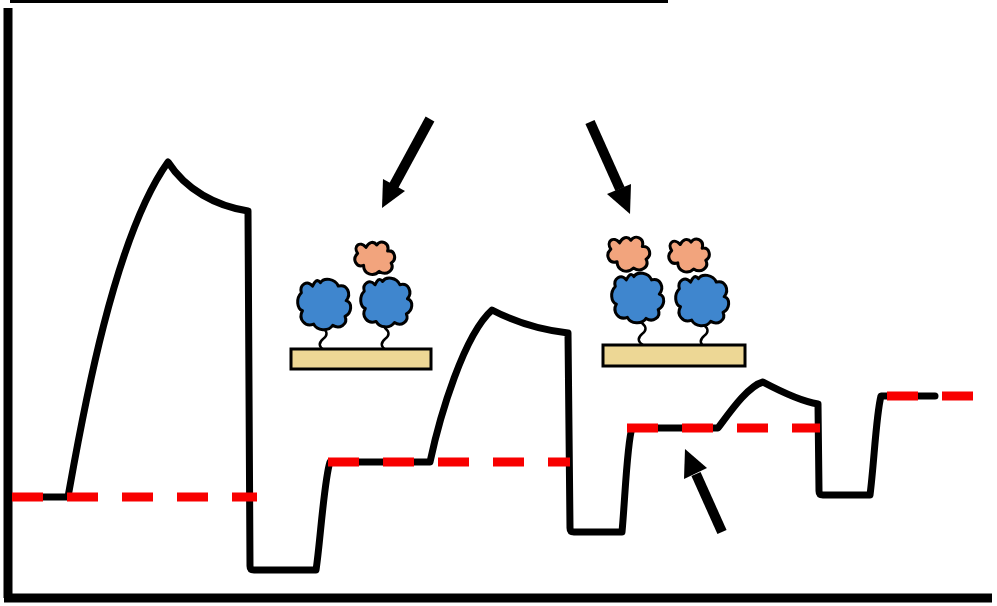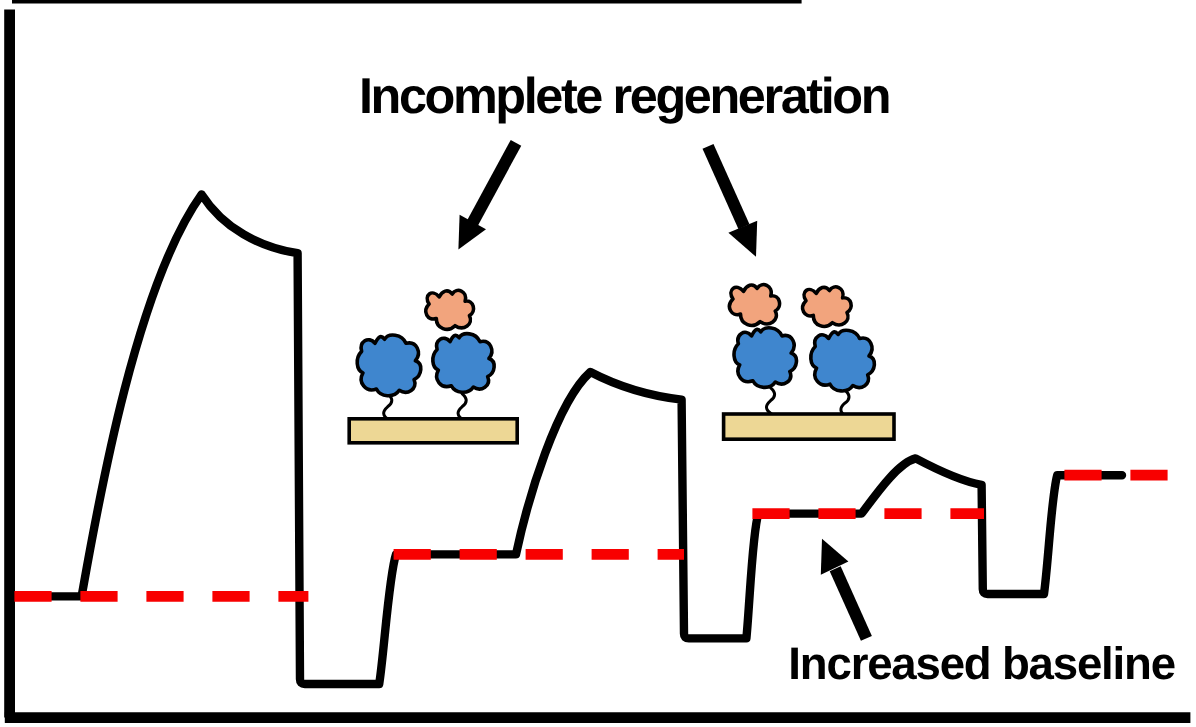--- a/index.html
+++ b/index.html
@@ -81,15 +81,13 @@
       <path class="tether" transform="translate(642,323)" d="M 0,0 q 7,6 0,11 q -7,6 1,11"></path>
       <path class="tether" transform="translate(704,325)" d="M 0,0 q 7,6 0,11 q -7,6 1,11"></path>
       <rect class="surface" x="603" y="345" width="142" height="21" fill="#EDD795"></rect>
       <path class="blob" transform="translate(612,270) scale(0.55)" d="M 26,18 C 16,6 2,16 6,30 C -4,40 -2,58 8,62 C 0,76 12,92 28,86 C 34,98 54,100 62,88 C 74,96 90,86 84,72 C 96,66 98,48 86,44 C 96,32 88,14 72,18 C 66,4 46,2 40,12 C 34,4 30,10 26,18 Z" fill="#3F86CE"></path>
       <path class="blob" transform="translate(676,272) scale(0.56)" d="M 26,18 C 16,6 2,16 6,30 C -4,40 -2,58 8,62 C 0,76 12,92 28,86 C 34,98 54,100 62,88 C 74,96 90,86 84,72 C 96,66 98,48 86,44 C 96,32 88,14 72,18 C 66,4 46,2 40,12 C 34,4 30,10 26,18 Z" fill="#3F86CE"></path>
       <path class="blob" transform="translate(607,234) scale(0.63)" d="M 20,14 C 10,2 -2,12 6,24 C -4,34 4,48 16,44 C 16,58 32,64 42,54 C 54,62 68,52 62,40 C 72,34 68,18 56,20 C 60,6 44,0 38,10 C 32,2 24,6 20,14 Z" fill="#F2A47D"></path>
       <path class="blob" transform="translate(668,236) scale(0.61)" d="M 20,14 C 10,2 -2,12 6,24 C -4,34 4,48 16,44 C 16,58 32,64 42,54 C 54,62 68,52 62,40 C 72,34 68,18 56,20 C 60,6 44,0 38,10 C 32,2 24,6 20,14 Z" fill="#F2A47D"></path>
     </g>
   </svg>
 
-  <div class="label label-top">Incomplete regeneration</div>
-  <div class="label label-bottom">Increased baseline</div>
 </div>
 
 </body></html>

